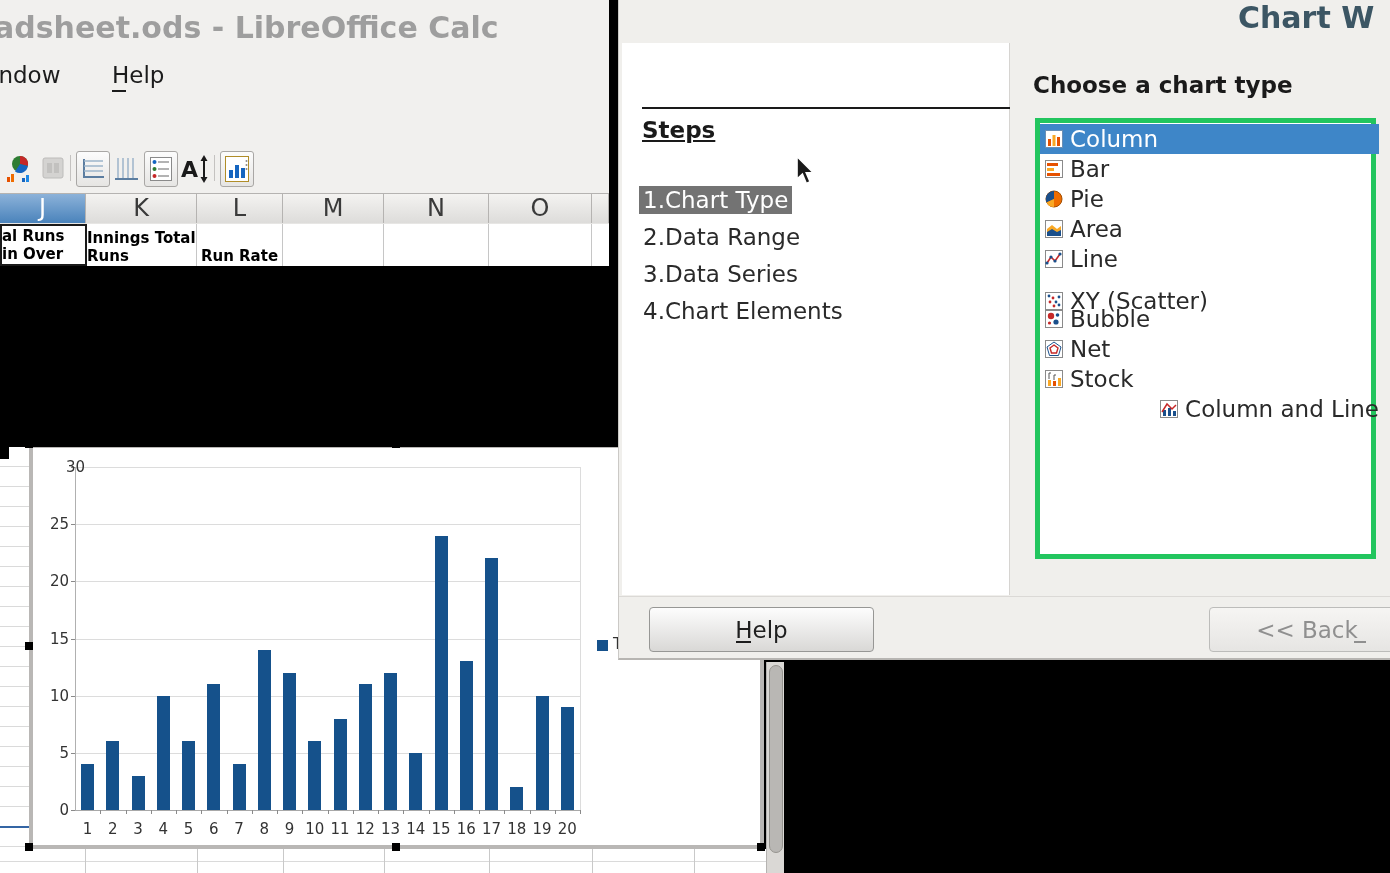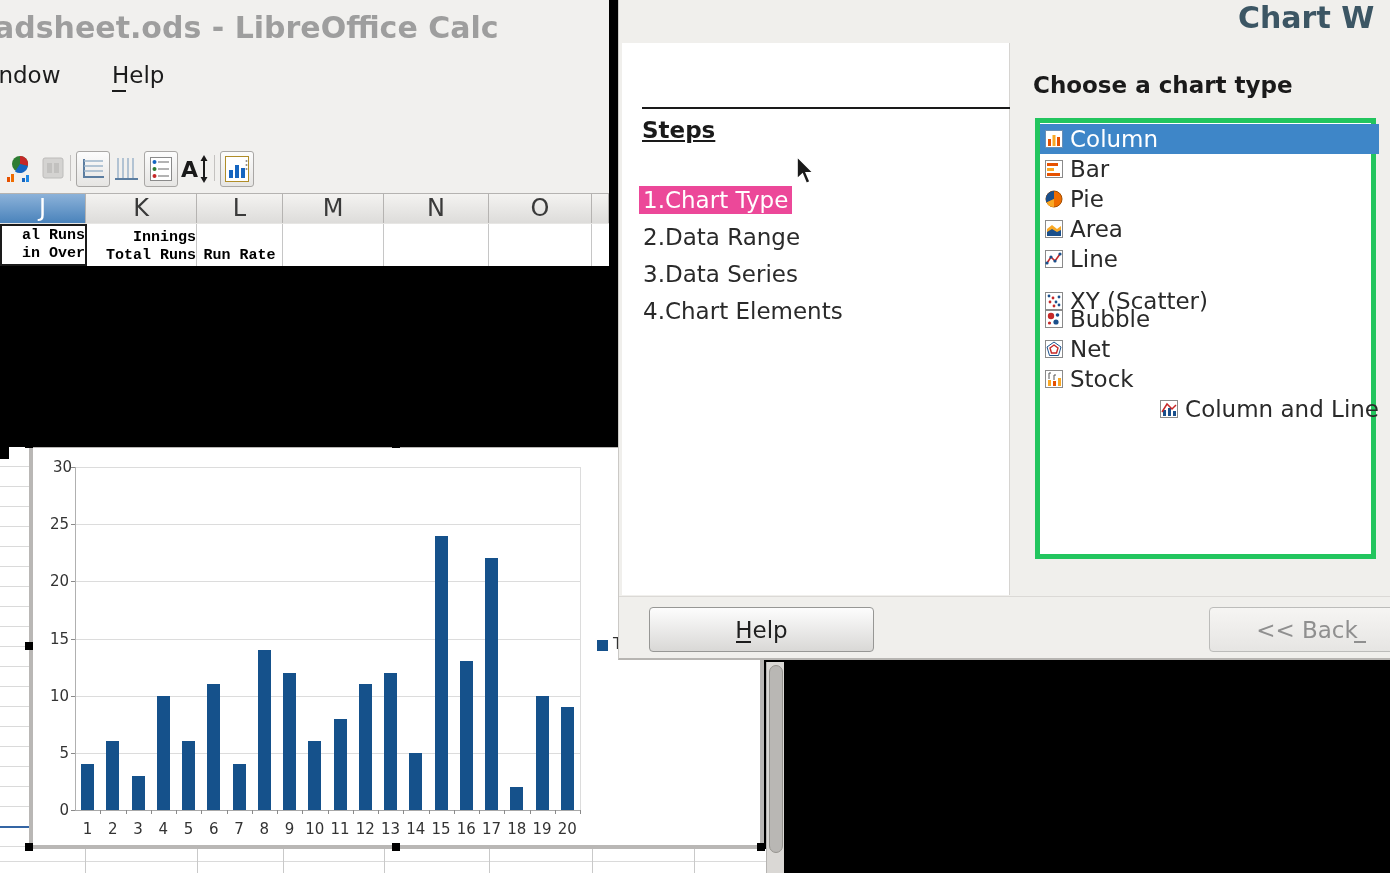--- a/index.html
+++ b/index.html
@@ -24,22 +24,22 @@
 
   
   #col-headers{left:0;top:193px;width:609px;height:30px;background:#e7e6e4;border-top:1px solid #b5b3b1;border-bottom:1px solid #9e9c9a;}
   .col-h{position:absolute;top:0;height:29px;line-height:29px;text-align:center;font-size:24px;color:#3a3a3a;
          background:linear-gradient(#f4f3f1,#dddcda);border-right:1px solid #b5b3b1;box-sizing:border-box;}
   .col-h.sel{background:linear-gradient(#8cb2d9,#4a83bb);color:#fff;}
 
   
   #cell-row{left:0;top:224px;width:609px;height:42px;background:#fff;}
   .cell{position:absolute;top:0;height:42px;box-sizing:border-box;border-right:1px solid #c6c6c6;
-        font-size:15px;font-weight:bold;color:#000;text-align:right;
-        display:flex;align-items:flex-end;justify-content:center;line-height:1.25;font-family:Liberation Mono, monospace;}
+        font-size:15px;font-weight:bold;color:#000;text-align:left;
+        display:flex;align-items:flex-end;justify-content:center;line-height:1.25;}
   .cell.selcell{border:2px solid #1a1a1a;}
 
   
   #left-strip{left:0;top:447px;width:29px;height:426px;background:#fff;z-index:1;
      background-image:repeating-linear-gradient(to bottom,#ffffff 0 19px,#dadada 19px 20px);}
   #range-line-blue{left:0;top:826px;width:29px;height:2px;background:#3465a4;z-index:2;}
   #left-notch{left:0;top:447px;width:9px;height:12px;background:#000;z-index:2;}
   #bottom-strip{left:0;top:849px;width:766px;height:24px;background:#fff;z-index:1;}
   .bs-v{position:absolute;top:0;width:1px;height:24px;background:#c9c9c9;}
   .bs-h{position:absolute;left:0;top:12px;width:766px;height:1px;background:#dadada;}
@@ -65,21 +65,21 @@
       border:1px solid #96948f;border-radius:7px;}
 
   
   #dialog{left:618px;top:0;width:772px;height:660px;background:#f0efec;z-index:10;overflow:hidden;
       border-left:1px solid #cbc9c6;border-bottom:2px solid #b7b5b2;box-sizing:border-box;}
   #dialog-title{left:619px;top:0px;font-size:30px;font-weight:bold;color:#3c5664;white-space:nowrap;}
   #steps-panel{left:3px;top:43px;width:387px;height:552px;background:#fff;border-right:1px solid #d6d4d1;}
   #steps-rule{left:20px;top:64px;width:368px;height:2px;background:#1a1a1a;}
   #steps-heading{left:20px;top:74px;font-size:23px;font-weight:bold;color:#1a1a1a;text-decoration:underline;}
   .step{position:absolute;left:17px;font-size:23px;color:#2a2a2a;padding:1px 4px;white-space:nowrap;}
-  .step.active{background:#ec4899;color:#fff;}
+  .step.active{background:#737373;color:#fff;}
 
   #choose-heading{left:414px;top:72px;font-size:23px;font-weight:bold;color:#1a1a1a;}
   #type-list{left:416px;top:118px;width:341px;height:441px;background:#fff;border:5px solid #22c55e;box-sizing:border-box;}
   .type-item{position:absolute;left:0;width:339px;height:30px;display:flex;align-items:center;
       font-size:23px;color:#2a2a2a;}
   .type-item .ticon{margin:0 7px 0 5px;flex:0 0 auto;display:block;}
   .type-item.sel{background:#3e86c8;color:#fff;}
 
   #dlg-bottom-rule{left:0;top:596px;width:772px;height:1px;background:#dbd9d6;}
   .dlg-btn{position:absolute;height:45px;border:1px solid #979795;border-radius:4px;box-sizing:border-box;
@@ -213,21 +213,21 @@
     <div class="ytick" style="left: 38px; top: 190.5px;"></div>
     <div class="ylabel" style="left: 2px; top: 181.5px;">15</div>
     <div class="gridline" style="left: 42px; top: 133.333px; width: 505px;"></div>
     <div class="ytick" style="left: 38px; top: 133.333px;"></div>
     <div class="ylabel" style="left: 2px; top: 124.333px;">20</div>
     <div class="gridline" style="left: 42px; top: 76.1667px; width: 505px;"></div>
     <div class="ytick" style="left: 38px; top: 76.1667px;"></div>
     <div class="ylabel" style="left: 2px; top: 67.1667px;">25</div>
     <div class="gridline" style="left: 42px; top: 19px; width: 505px;"></div>
     <div class="ytick" style="left: 38px; top: 19px;"></div>
-    <div class="ylabel" style="left: 5px; top: 10px;">30</div>
+    <div class="ylabel" style="left: 18px; top: 10px;">30</div>
     <div class="axis-y" style="left: 42px; top: 19px; height: 343px;"></div>
     <div class="plot-right" style="left: 547px; top: 19px; height: 343px;"></div>
     <div class="bar" style="left: 48.125px; top: 316.267px; width: 13px; height: 45.7333px; background: rgb(21, 81, 139);"></div>
     <div class="xlabel" style="left: 41.625px; top: 372px;">1</div>
     <div class="xtick" style="left: 67.25px; top: 362px;"></div>
     <div class="bar" style="left: 73.375px; top: 293.4px; width: 13px; height: 68.6px; background: rgb(21, 81, 139);"></div>
     <div class="xlabel" style="left: 66.875px; top: 372px;">2</div>
     <div class="xtick" style="left: 92.5px; top: 362px;"></div>
     <div class="bar" style="left: 98.625px; top: 327.7px; width: 13px; height: 34.3px; background: rgb(21, 81, 139);"></div>
     <div class="xlabel" style="left: 92.125px; top: 372px;">3</div>

